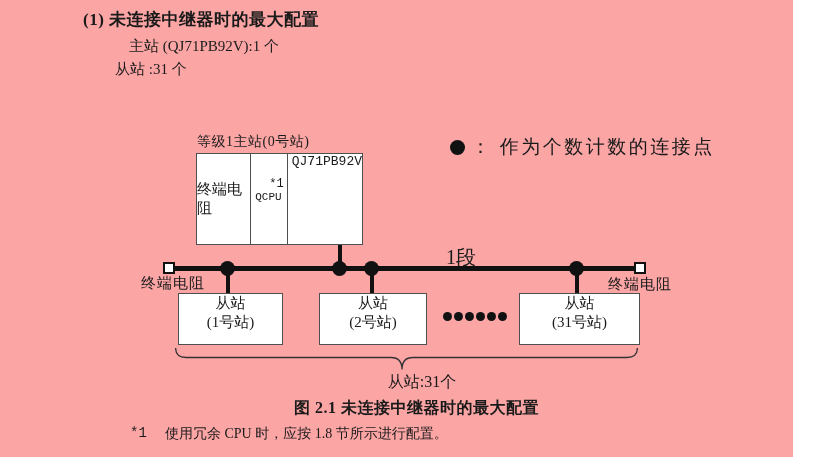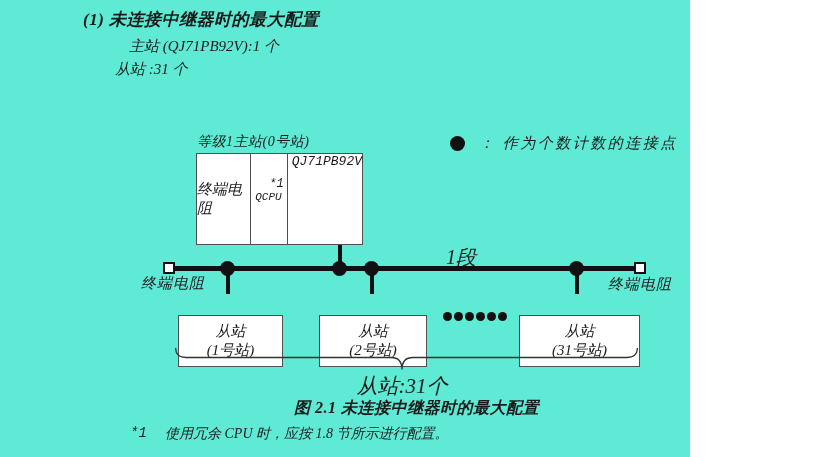--- a/index.html
+++ b/index.html
@@ -1,18 +1,18 @@
 <!DOCTYPE html>
 <html style="--ink: #1a1a1a; --line: #111111; --box-border: #4f4f4f;"><head>
 <meta charset="utf-8">
 <style>
   html,body{margin:0;padding:0;background:#fff;}
   .page{
-    position:relative;width:690px;height:457px;background:#5eead4;overflow:hidden;
-    font-family:"Liberation Serif","DejaVu Serif",serif;color:var(--ink,#1a1a1a);font-style:italic;
+    position:relative;width:793px;height:457px;background:#fca5a5;overflow:hidden;
+    font-family:"Liberation Serif","DejaVu Serif",serif;color:var(--ink,#1a1a1a);
   }
   .abs{position:absolute;}
   .mono{font-family:"Liberation Mono","DejaVu Sans Mono",monospace;}
 
   
   .heading{left:83px;top:8px;font-size:17px;font-weight:bold;letter-spacing:.5px;}
   .spec1{left:129px;top:37px;font-size:15px;}
   .spec2{left:115px;top:60px;font-size:15px;}
 
   
@@ -24,21 +24,21 @@
     display:flex;align-items:center;justify-content:center;font-size:15px;}
   .cell-cpu{width:47px;border-right:1px solid var(--box-border,#4f4f4f);position:relative;}
   .cpu-note{position:absolute;top:23px;right:3px;font-size:12px;}
   .cpu-text{position:absolute;top:37px;left:4px;font-size:11px;text-align:right;}
   .cell-net{flex:1;display:flex;flex-direction:row;justify-content:center;
     padding-left:4px;font-size:13px;line-height:15px;}
 
   
   .legend{left:450px;top:134px;display:flex;align-items:center;}
   .legend-dot{width:15px;height:15px;border-radius:50%;background:var(--line,#111);display:inline-block;}
-  .legend-text{margin-left:14px;font-size:15px;letter-spacing:2.5px;white-space:nowrap;}
+  .legend-text{margin-left:6px;font-size:19px;letter-spacing:2.5px;white-space:nowrap;}
 
   
   .busline{left:175px;top:266px;width:460px;height:5px;background:var(--line,#111);}
   .term{width:12px;height:12px;box-sizing:border-box;border:2px solid var(--line,#111);background:#fff;top:262px;}
   .term-left{left:163px;}
   .term-right{left:634px;}
   .term-label{font-size:15px;letter-spacing:1px;white-space:nowrap;}
   .term-label-left{left:141px;top:274px;}
   .term-label-right{left:608px;top:275px;}
   .segment-label{left:446px;top:244px;font-size:20px;}
@@ -46,32 +46,32 @@
   .node-dot{width:15px;height:15px;border-radius:50%;background:var(--line,#111);top:261px;}
   .dot-1{left:220px;} .dot-m{left:332px;} .dot-2{left:364px;} .dot-31{left:569px;}
   .vline{width:4px;background:var(--line,#111);}
   .vline-m{left:338px;top:245px;height:22px;}
   .vline-1{left:226px;top:271px;height:23px;}
   .vline-2{left:370px;top:271px;height:23px;}
   .vline-31{left:575px;top:271px;height:23px;}
 
   
   .slave-box{top:293px;height:52px;box-sizing:border-box;border:1px solid var(--box-border,#4f4f4f);
-    background:#fff;display:flex;flex-direction:column;align-items:center;justify-content:center;
-    font-size:15px;line-height:19px;text-align:center;margin-top:22px;}
+    background:#fff;display:flex;flex-direction:column;align-items:center;justify-content:flex-start;
+    font-size:15px;line-height:19px;text-align:center;}
   .slave-1{left:178px;width:105px;}
   .slave-2{left:319px;width:108px;}
   .slave-31{left:519px;width:121px;}
 
   .ellipsis{left:443px;top:312px;display:flex;gap:2px;align-items:center;}
   .ellipsis span{width:9px;height:9px;border-radius:50%;background:var(--line,#111);display:inline-block;}
 
   
   .brace{left:175px;top:348px;}
-  .slave-count{left:402px;top:372px;transform:translateX(-50%);font-size:21px;white-space:nowrap;}
+  .slave-count{left:422px;top:372px;transform:translateX(-50%);font-size:16px;white-space:nowrap;}
   .caption{left:294px;top:398px;font-size:16px;font-weight:bold;letter-spacing:.5px;white-space:nowrap;}
   .footnote{left:130px;top:425px;display:flex;font-size:14px;white-space:nowrap;}
   .footnote-marker{width:35px;}
 </style>
 </head>
 <body>
 
 <div class="page">
 
   <div class="abs heading">(1) 未连接中继器时的最大配置</div>

